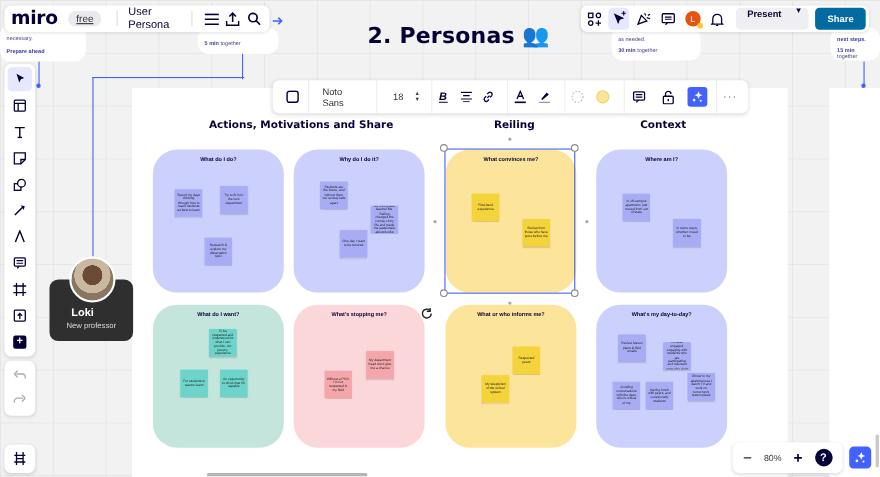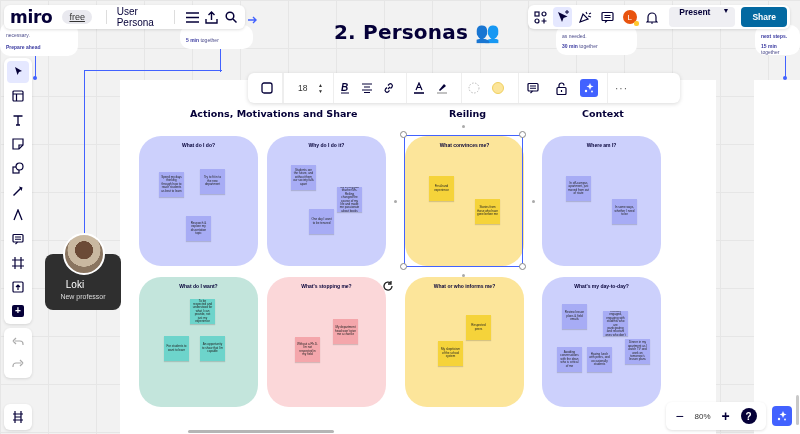--- a/index.html
+++ b/index.html
@@ -101,21 +101,21 @@
     
     .persona-card {
       position: absolute; left: 45px; top: 254px; width: 76px; height: 56px;
       background: #2f2f2f; border-radius: 8px; color: #fff; text-align: center;
     }
     .persona-avatar {
       position: absolute; left: 63px; top: 233px; width: 42px; height: 42px; border-radius: 50%;
       background: radial-gradient(circle at 50% 40%, #6b4a36 0 30%, #c9b8a0 31% 55%, #8a7560 56%);
       border: 2px solid #fff;
     }
-    .persona-name { position: absolute; top: 25px; left: 0; right: 16px; font-size: 10px; font-weight: normal; }
+    .persona-name { position: absolute; top: 25px; left: 0; right: 16px; font-size: 10px; font-weight: bold; }
     .persona-role { position: absolute; top: 39px; left: 0; right: 0; font-size: 7px; color: #ddd; }
 
     
     .zoom-box {
       position: absolute; left: 666px; top: 402px; width: 100px; height: 28px;
       background: #fff; border-radius: 6px; box-shadow: 0 1px 3px rgba(0,0,0,0.12);
       display: flex; align-items: center; justify-content: space-around; padding: 0 4px;
     }
     .zoom-val { font-size: 8px; color: #333; }
     .help-btn { width: 16px; height: 16px; border-radius: 50%; background: #050038; color: #fff; font-size: 10px; font-weight: bold; display: flex; align-items: center; justify-content: center; }
@@ -308,20 +308,21 @@
   <div class="share-btn">Share</div>
 </div>
 
 <div class="ctx-toolbar">
   <div class="ctx-item" style="width:30px;">
     <svg width="12" height="12" viewBox="0 0 12 12">
         <rect x="1" y="1" width="10" height="10" rx="2" fill="none" stroke="#050038" stroke-width="1.3"></rect>
       </svg>
   </div>
   <div class="ctx-sep"></div>
+  <div class="ctx-item ctx-font">Noto Sans</div>
   <div class="ctx-sep"></div>
   <div class="ctx-item ctx-size">18</div>
   <div class="ctx-item" style="width:14px;flex-direction:column;font-size:5px;color:#333;line-height:6px;">
     <span>▲</span>
     <span>▼</span>
   </div>
   <div class="ctx-sep" style="margin-left:6px;"></div>
   <div class="ctx-item" style="width:22px;">
     <svg width="10" height="12" viewBox="0 0 10 12">
         <text x="1" y="9" font-size="10" font-weight="bold" font-style="italic" fill="#050038" font-family="Liberation Sans, sans-serif">B</text>

